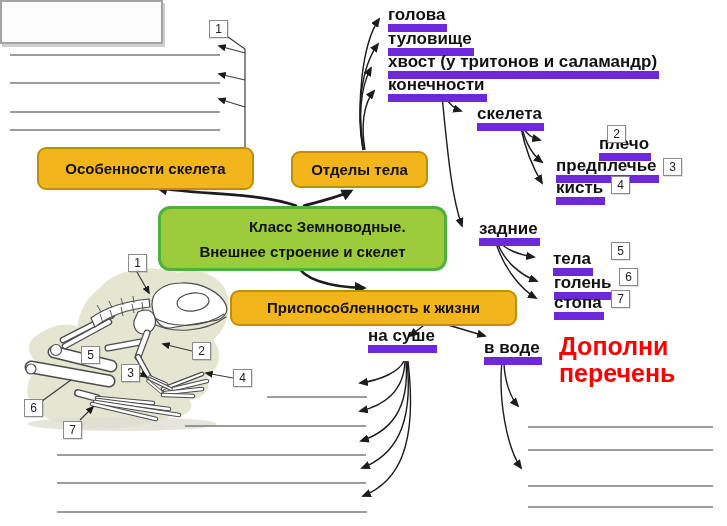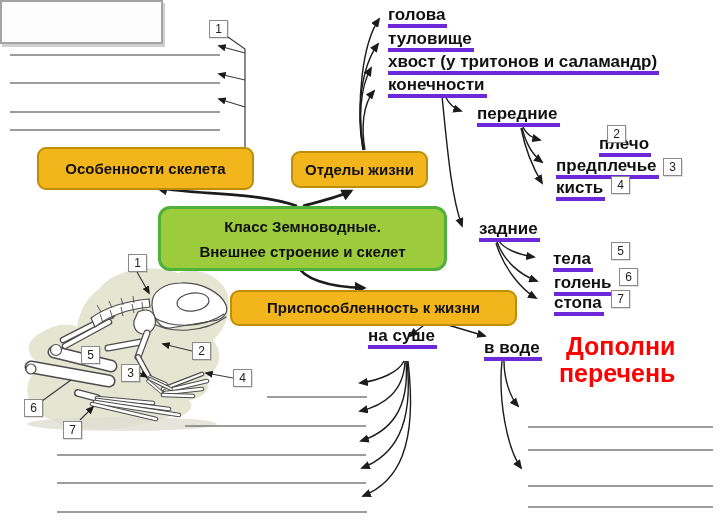--- a/index.html
+++ b/index.html
@@ -8,27 +8,27 @@
   svg.layer{position:absolute;left:0;top:0;width:727px;height:526px;}
   .conn{fill:none;stroke:#1c1c1c;}
   .thick{stroke-width:2.7;}
   .thin{stroke-width:1.4;}
   .leader{fill:none;stroke:#3c3c3c;stroke-width:1.2;}
   .wline{stroke:#7b7b7b;stroke-width:1.6;}
   .node{position:absolute;display:flex;align-items:center;justify-content:center;text-align:center;
         font-weight:bold;font-size:15px;border-radius:9px;line-height:20px;}
   .node.orange{background:var(--orange_fill,#F2B51C);border:2px solid var(--orange_border,#BE8E06);}
   .node.green{background:var(--green_fill,#9CCB3C);border:3px solid var(--green_border,#4FB13C);
-        border-radius:12px;line-height:25px;}
+        border-radius:12px;line-height:25px;text-align:right;}
   .u-item{position:absolute;font-weight:bold;font-size:17px;line-height:16px;white-space:nowrap;
-        border-bottom:4px solid #6d28d9;padding:0 2px 1px 0;}
+        border-bottom:8px solid #6d28d9;padding:0 2px 1px 0;}
   .numbox{position:absolute;width:19px;height:18px;background:#fff;border:1.3px solid #8a8a8a;
         box-shadow:1px 1px 0 rgba(0,0,0,.12);display:flex;align-items:center;justify-content:center;
         font-size:12px;color:#222;box-sizing:border-box;}
-  .note{position:absolute;color:var(--note_red,#FE0000);font-weight:bold;font-size:25px;line-height:27px;text-align:right;}
+  .note{position:absolute;color:var(--note_red,#FE0000);font-weight:bold;font-size:25px;line-height:27px;}
   .greybox{position:absolute;background:#fcfcfc;border:2px solid #a3a3a3;box-shadow:2px 3px 0 #cfcfcf;
         box-sizing:border-box;}
   .bodyblob{fill:#E4E6D2;stroke:none;}
   .bshape{fill:#fff;stroke:#4c4c4c;stroke-width:1.2;}
   .bout{fill:none;stroke:#4c4c4c;stroke-linecap:round;}
   .bin{fill:none;stroke:#fff;stroke-linecap:round;}
   .tick{stroke:#4c4c4c;stroke-width:0.9;}
 </style>
 </head>
 <body>
@@ -203,38 +203,38 @@
   <div class="greybox" style="left:0;top:0;width:163px;height:44px;"></div>
 
   <div class="numbox" style="left:209px;top:20px;">
     <span>1</span>
   </div>
 
   <div class="node orange" style="left:37px;top:147px;width:213px;height:39px;">
     <span>Особенности скелета</span>
   </div>
   <div class="node orange" style="left:291px;top:151px;width:133px;height:33px;">
-    <span>Отделы жизни</span>
+    <span>Отделы тела</span>
   </div>
   <div class="node green" style="left:158px;top:206px;width:283px;height:59px;">
     <span>
       <span>Класс Земноводные.</span><br>
       <span>Внешнее строение и скелет</span>
     </span>
   </div>
   <div class="node orange" style="left:230px;top:290px;width:283px;height:32px;">
     <span>Приспособленность к жизни</span>
   </div>
 
   <div class="u-item" style="left:388px;top:7px;">голова</div>
   <div class="u-item" style="left:388px;top:31px;">туловище</div>
   <div class="u-item" style="left:388px;top:54px;">хвост (у тритонов и саламандр)</div>
   <div class="u-item" style="left:388px;top:77px;">конечности</div>
 
-  <div class="u-item" style="left:477px;top:106px;">передние</div>
+  <div class="u-item" style="left:477px;top:106px;">скелета</div>
   <div class="u-item" style="left:556px;top:136px;margin-left:43px;">плечо</div>
   <div class="u-item" style="left:556px;top:158px;">предплечье</div>
   <div class="u-item" style="left:556px;top:180px;">кисть</div>
   <div class="numbox" style="left:607px;top:125px;">
       <span>2</span>
     </div>
   <div class="numbox" style="left:663px;top:158px;">
       <span>3</span>
     </div>
   <div class="numbox" style="left:611px;top:176px;">

